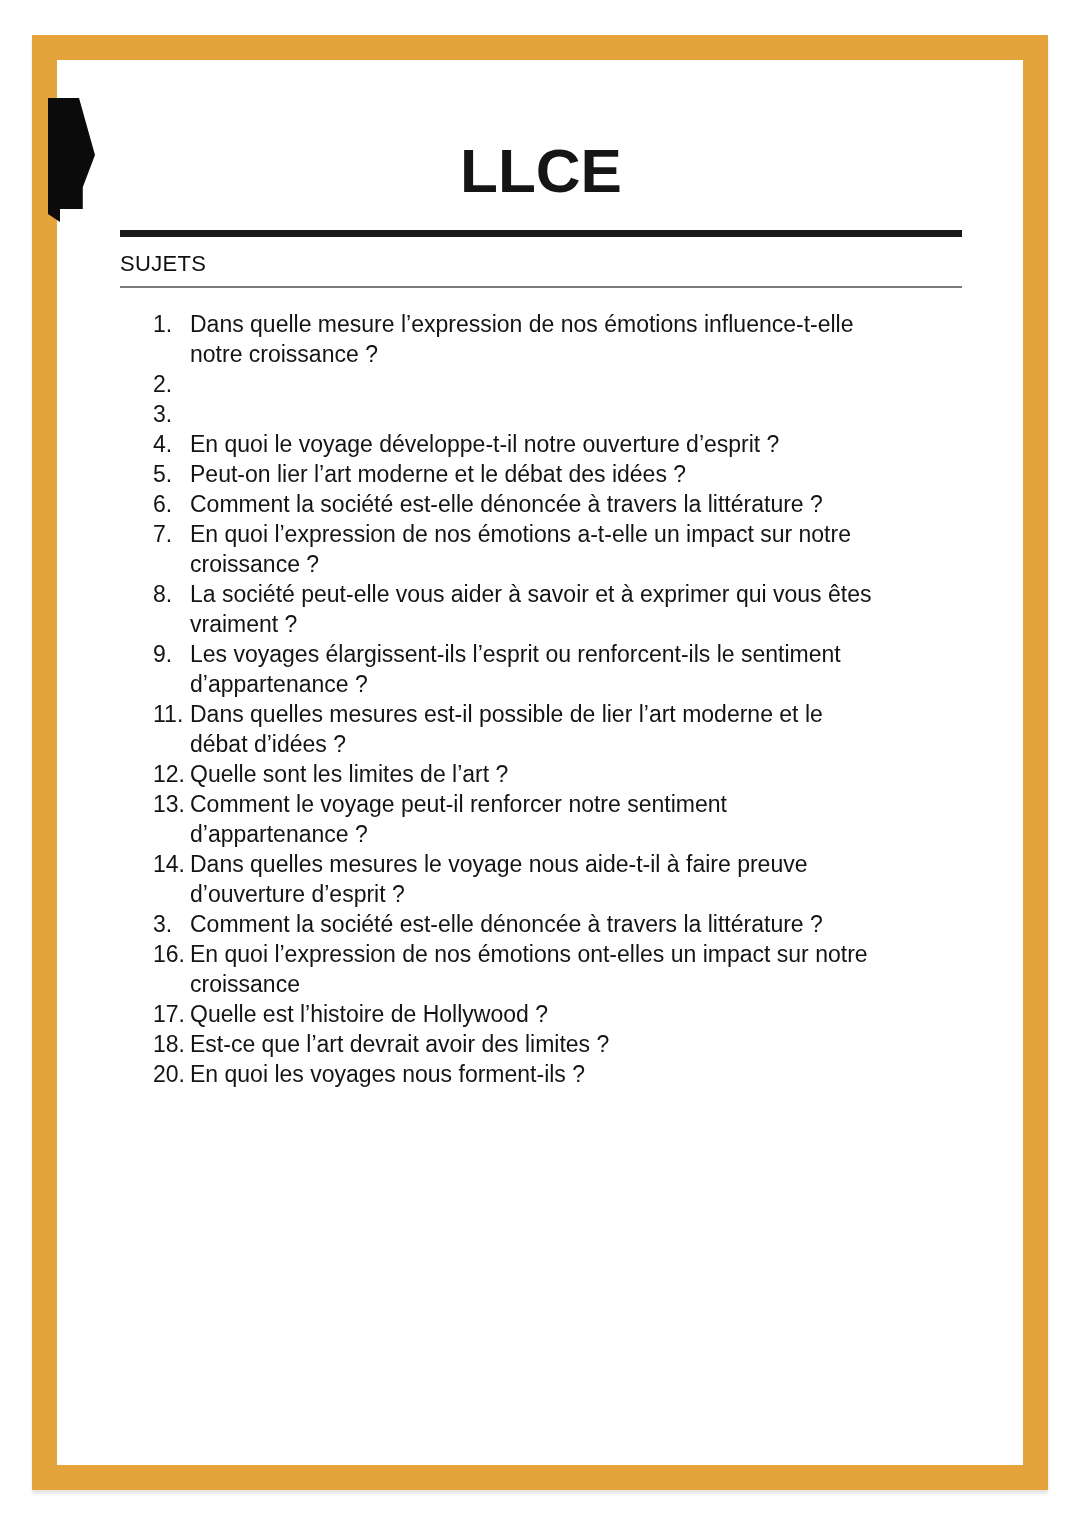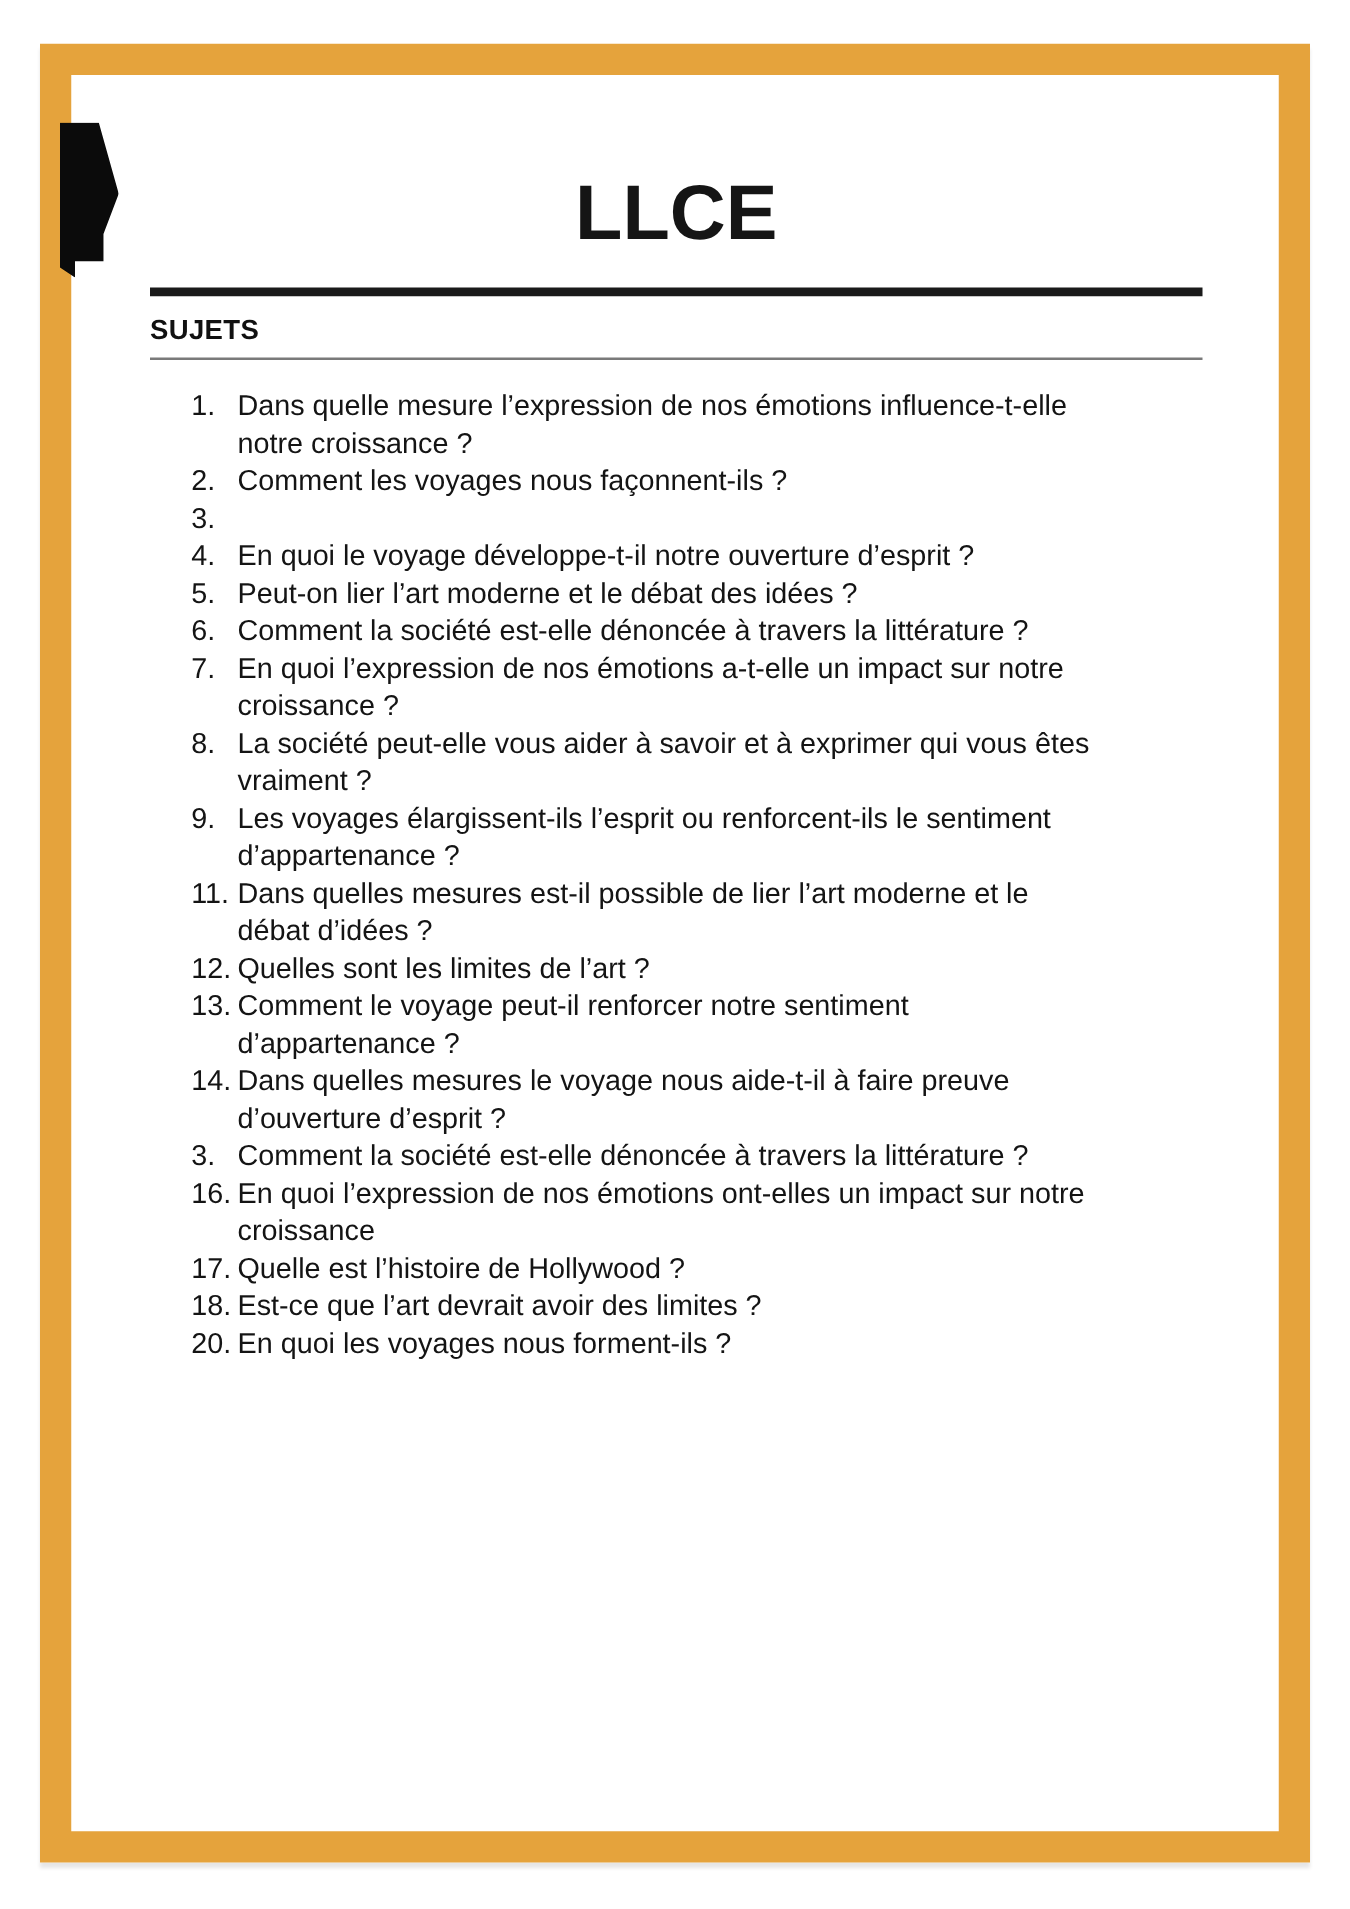--- a/index.html
+++ b/index.html
@@ -15,21 +15,21 @@
   .frame{position:absolute;left:32px;top:35px;width:1016px;height:1455px;
     border:25px solid var(--accent);background:#fff;
     box-shadow:0 4px 3px rgba(0,0,0,0.10);}
   .ribbon{position:absolute;left:48px;top:98px;width:47px;height:124px;
     background:#0b0b0b;z-index:5;
     clip-path:polygon(0% 0%,66% 0%,100% 46%,74% 72%,74% 89.5%,25.5% 89.5%,25.5% 100%,0% 93.5%);}
   .content{position:absolute;left:120px;top:61px;width:842px;z-index:2;}
   .title{margin-top:79px;text-align:center;font-size:62px;font-weight:800;
     letter-spacing:0px;line-height:1;color:#151515;}
   .rule-thick{margin-top:28px;height:7px;background:var(--rule-thick);width:100%;}
-  .section-label{margin-top:14px;font-size:22px;font-weight:700;color:#111;
+  .section-label{margin-top:14px;font-size:22px;font-weight:400;color:#111;
     letter-spacing:0.3px;}
   .rule-thin{margin-top:9px;height:2px;background:var(--rule-thin);width:100%;}
   .subject-list{list-style:none;margin-top:21px;padding-left:33px;
     font-size:23px;line-height:30px;color:#141414;}
   .subject-item{display:flex;align-items:flex-start;}
   .subject-item .num{flex:0 0 37px;width:37px;}
   .subject-item .txt{white-space:pre-line;}
 </style>
 </head>
 <body>
@@ -45,21 +45,20 @@
     <div class="rule-thin"></div>
 
     <ol class="subject-list" id="subject-list">
         <li class="subject-item">
           <span class="num">1.</span>
           <span class="txt">Dans quelle mesure l’expression de nos émotions influence-t-elle
 notre croissance ?</span>
         </li>
         <li class="subject-item">
           <span class="num">2.</span>
-          <span class="txt">Comment les voyages nous façonnent-ils ?</span>
         </li>
         <li class="subject-item">
           <span class="num">3.</span>
         </li>
         <li class="subject-item">
           <span class="num">4.</span>
           <span class="txt">En quoi le voyage développe-t-il notre ouverture d’esprit ?</span>
         </li>
         <li class="subject-item">
           <span class="num">5.</span>
@@ -84,21 +83,21 @@
           <span class="txt">Les voyages élargissent-ils l’esprit ou renforcent-ils le sentiment
 d’appartenance ?</span>
         </li>
         <li class="subject-item">
           <span class="num">11.</span>
           <span class="txt">Dans quelles mesures est-il possible de lier l’art moderne et le
 débat d’idées ?</span>
         </li>
         <li class="subject-item">
           <span class="num">12.</span>
-          <span class="txt">Quelles sont les limites de l’art ?</span>
+          <span class="txt">Quelle sont les limites de l’art ?</span>
         </li>
         <li class="subject-item">
           <span class="num">13.</span>
           <span class="txt">Comment le voyage peut-il renforcer notre sentiment
 d’appartenance ?</span>
         </li>
         <li class="subject-item">
           <span class="num">14.</span>
           <span class="txt">Dans quelles mesures le voyage nous aide-t-il à faire preuve
 d’ouverture d’esprit ?</span>

